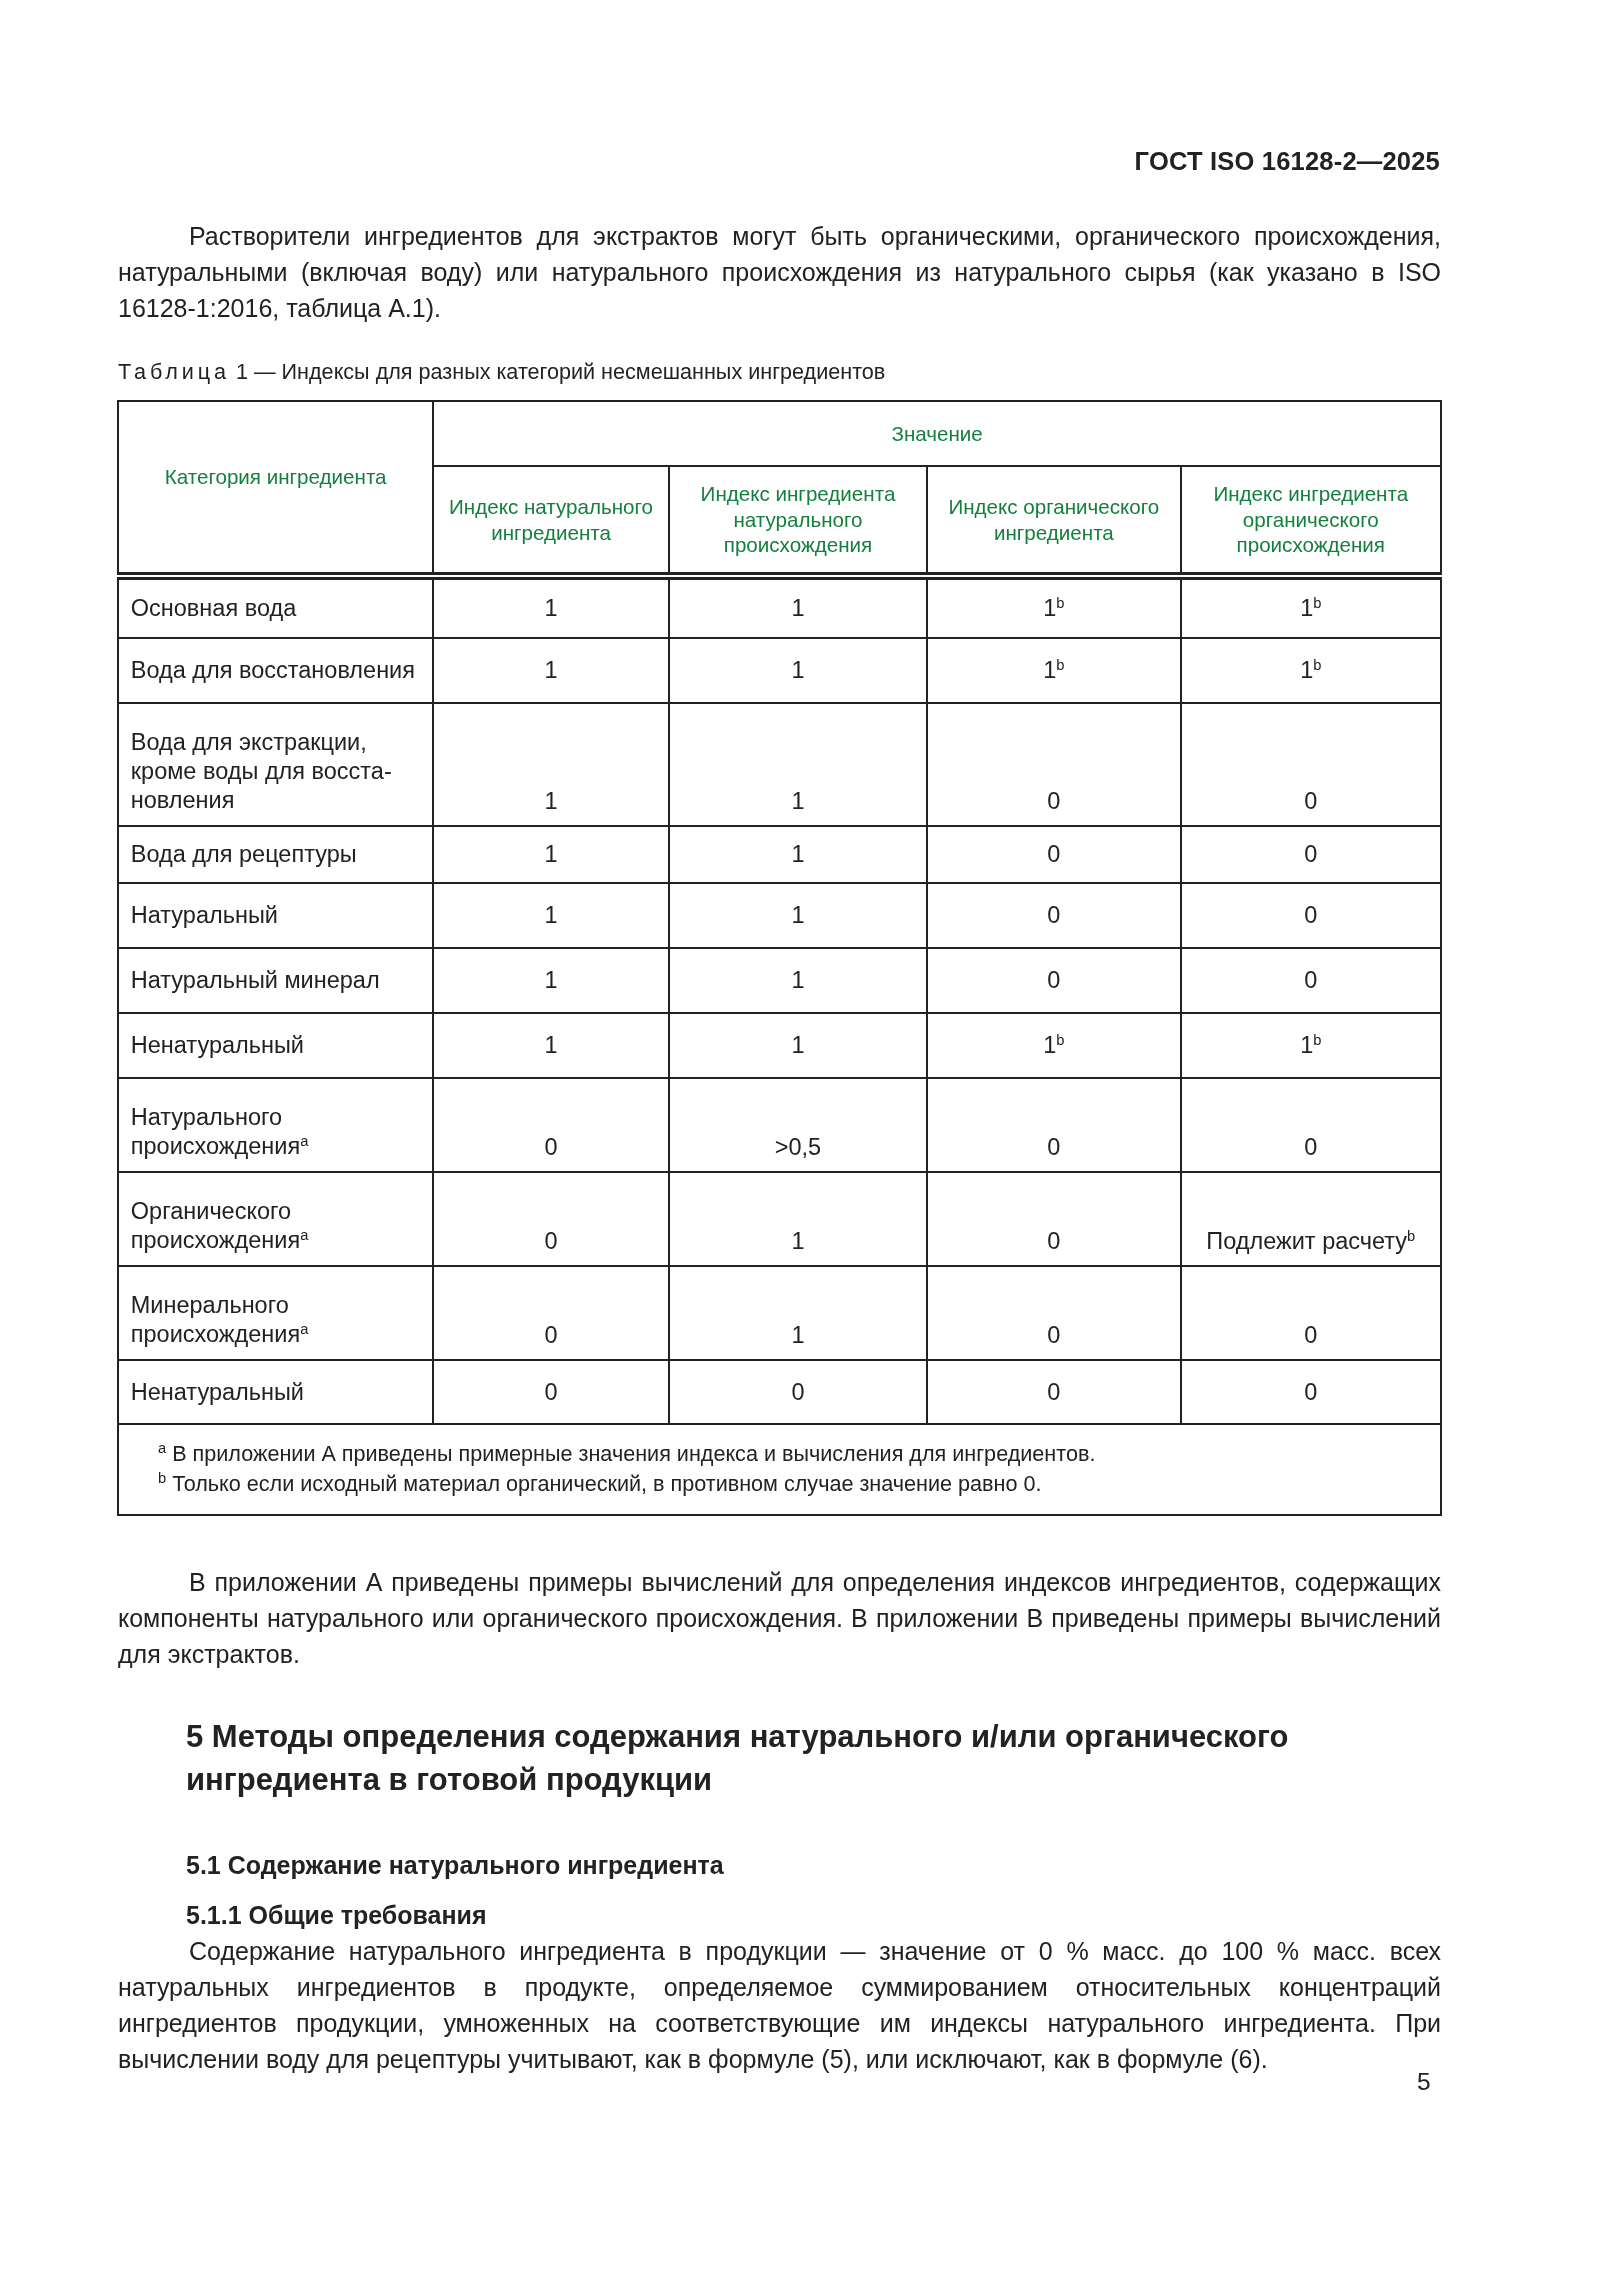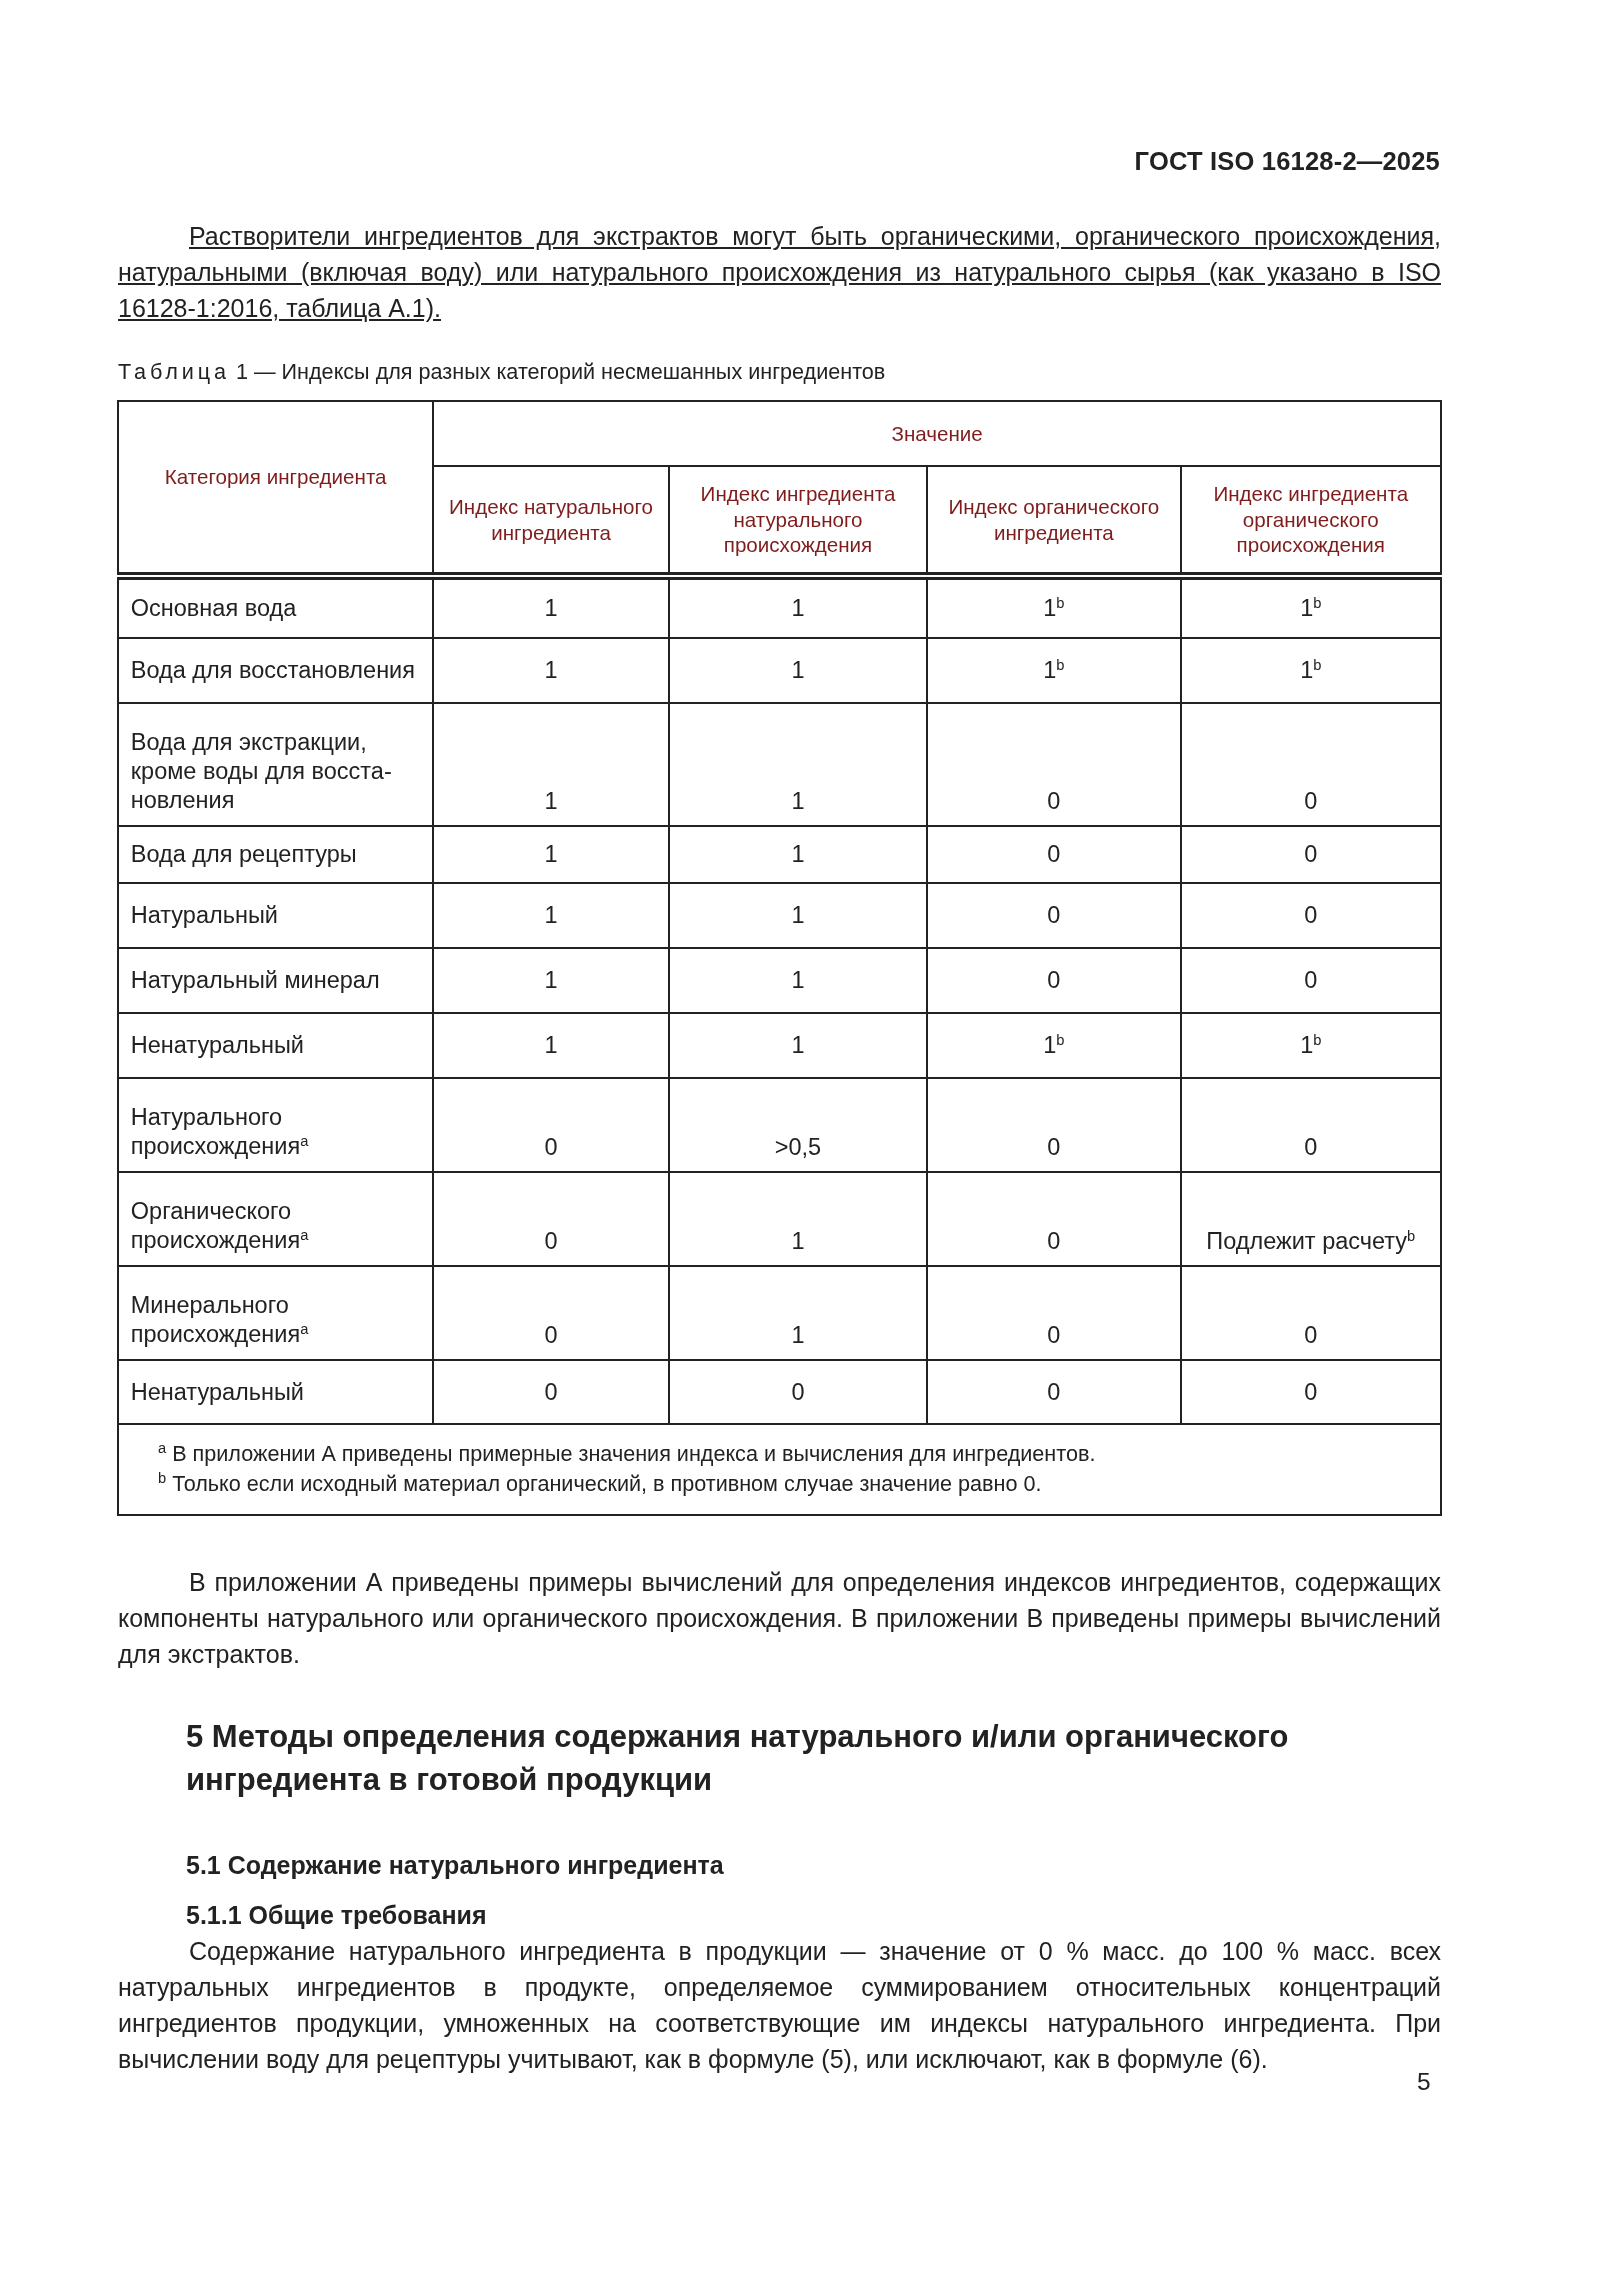--- a/index.html
+++ b/index.html
@@ -5,38 +5,38 @@
   html, body { margin:0; padding:0; background:#ffffff; }
   body { width:1621px; height:2293px; position:relative; color:#222; font-family:"Liberation Sans", sans-serif; overflow:hidden; }
   .abs { position:absolute; }
   .doc-code { right:181px; top:147px; font-weight:bold; font-size:25.5px; letter-spacing:0.2px; }
   .para { left:118px; width:1323px; font-size:25px; line-height:36px; text-align:justify; }
   .para .indent { display:inline-block; width:71px; }
   .caption { left:118px; top:359px; font-size:21.6px; }
   .caption .spaced { letter-spacing:3.9px; }
   table.t { position:absolute; left:117px; top:400px; width:1325px; border-collapse:collapse; font-size:23.5px; }
   table.t td { border:2.9px solid #222; padding:0; }
-  .hdr { font-size:20.6px; text-align:center; line-height:25.5px; color:#7f1d1d; }
+  .hdr { font-size:20.6px; text-align:center; line-height:25.5px; color:#15803d; }
   .cat { text-align:left; padding-left:11.8px !important; vertical-align:bottom; padding-bottom:9.8px !important; line-height:29px; }
   .val { text-align:center; vertical-align:bottom; padding-bottom:9.8px !important; }
   .single .cat, .single .val { vertical-align:middle; padding-bottom:0 !important;border-radius:22px; }
   sup { font-size:14.7px; vertical-align:7.8px; line-height:0; }
   tr.dbl td { border-top:8.8px double #222; }
   .foot { padding:13.7px 0 15.7px 39px !important; font-size:21.6px; line-height:30px; }
   .h1 { left:186px; top:1715px; font-size:31px; font-weight:bold; line-height:43px; }
   .h2 { left:186px; top:1851px; font-size:25px; font-weight:bold; }
   .h3 { left:186px; top:1901px; font-size:25px; font-weight:bold; }
   .pageno { left:1417px; top:2068px; font-size:24.5px; }
 </style>
 </head>
 <body>
 
 <div class="abs doc-code">ГОСТ ISO 16128-2—2025</div>
 
-<div class="abs para" style="top:218px;text-decoration:underline;"><span class="indent"></span><span>Растворители ингредиентов для экстрактов могут быть органическими, органического происхождения, натуральными (включая воду) или натурального происхождения из натурального сырья (как указано в ISO 16128-1:2016, таблица А.1).</span></div>
+<div class="abs para" style="top:218px;"><span class="indent"></span><span>Растворители ингредиентов для экстрактов могут быть органическими, органического происхождения, натуральными (включая воду) или натурального происхождения из натурального сырья (как указано в ISO 16128-1:2016, таблица А.1).</span></div>
 
 <div class="abs caption">
   <span class="spaced">Таблица</span>
   <span>1 — Индексы для разных категорий несмешанных ингредиентов</span>
 </div>
 
 <table class="t">
   <colgroup>
     <col style="width:316px">
       <col style="width:236px">

